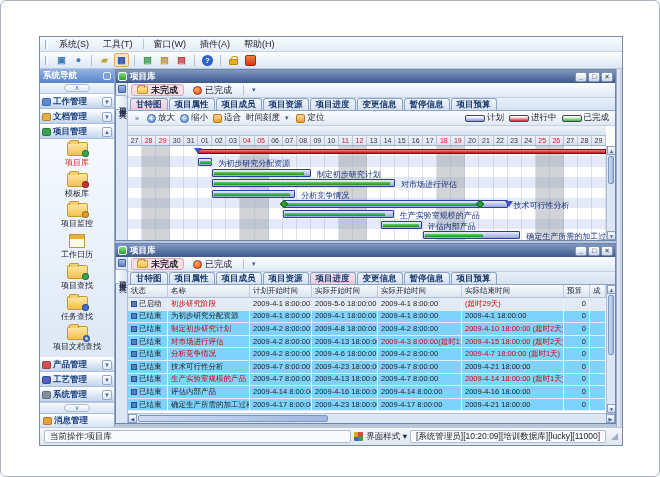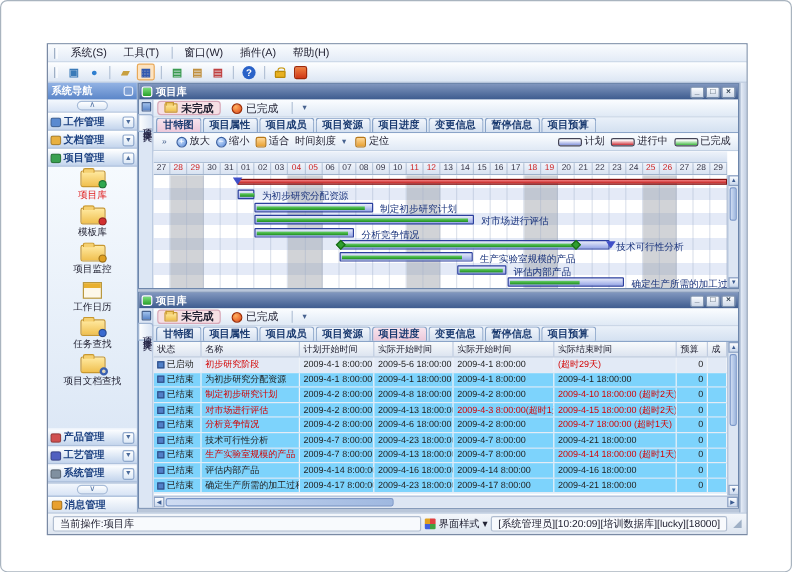--- a/index.html
+++ b/index.html
@@ -211,20 +211,26 @@
               </div>
               <div class="sb-item">
                 <div class="folder">
                   <div class="ovl" style="background: rgb(224, 160, 32);"></div>
                 </div>
                 <div class="sb-item-label">项目监控</div>
               </div>
               <div class="sb-item">
                 <div class="cal"></div>
                 <div class="sb-item-label">工作日历</div>
+              </div>
+              <div class="sb-item">
+                <div class="folder">
+                  <div class="ovl" style="background: rgb(47, 168, 79);"></div>
+                </div>
+                <div class="sb-item-label">项目查找</div>
               </div>
               <div class="sb-item">
                 <div class="folder">
                   <div class="ovl" style="background: rgb(58, 106, 208);"></div>
                 </div>
                 <div class="sb-item-label">任务查找</div>
               </div>
               <div class="sb-item">
                 <div class="folder">
                   <div class="mag"></div>
@@ -768,19 +774,19 @@
         </div>
     </div>
 
     <div class="statusbar">
       <div class="st-box" style="flex:1;">
           <span>当前操作:项目库</span>
         </div>
       <div class="style-icon"></div>
       <div><span>界面样式</span> ▾</div>
       <div class="st-box">
-          <span>[系统管理员][10:20:09][培训数据库][lucky][18000]</span>
+          <span>[系统管理员][10:20:09][培训数据库][lucky][11000]</span>
         </div>
       <div class="resize-grip"></div>
     </div>
 
   </div>
 </div>
 
 </body></html>

